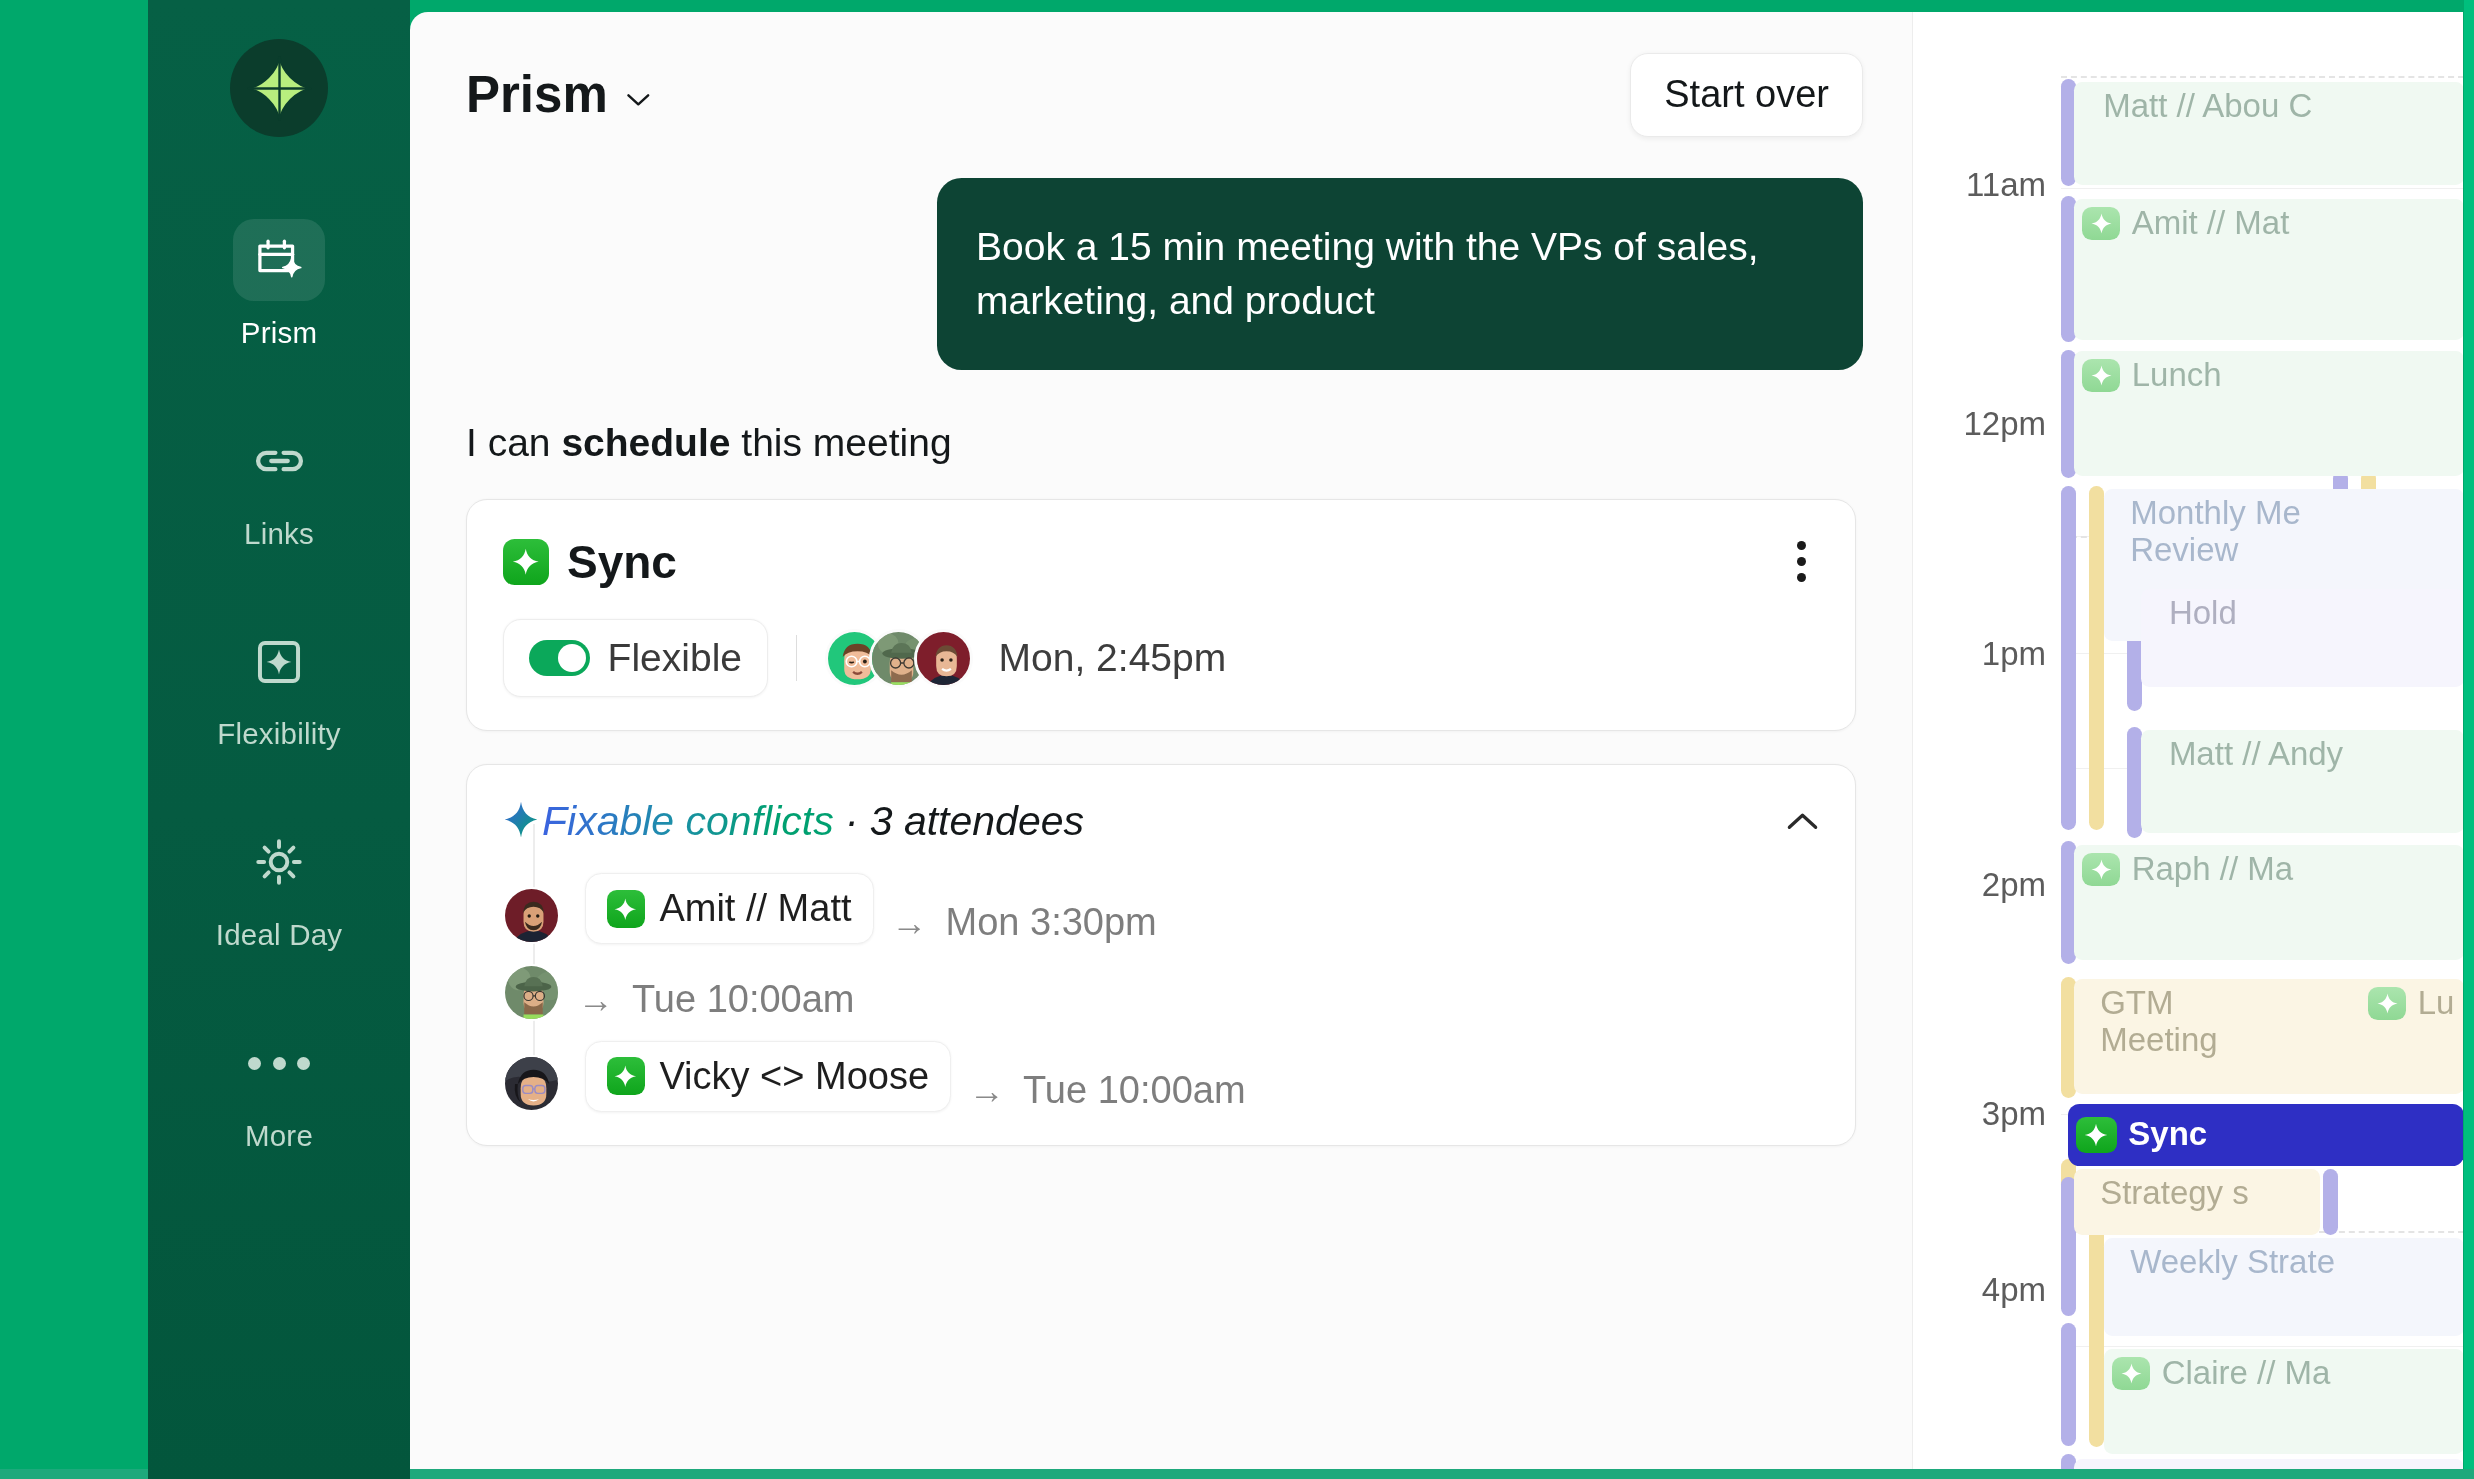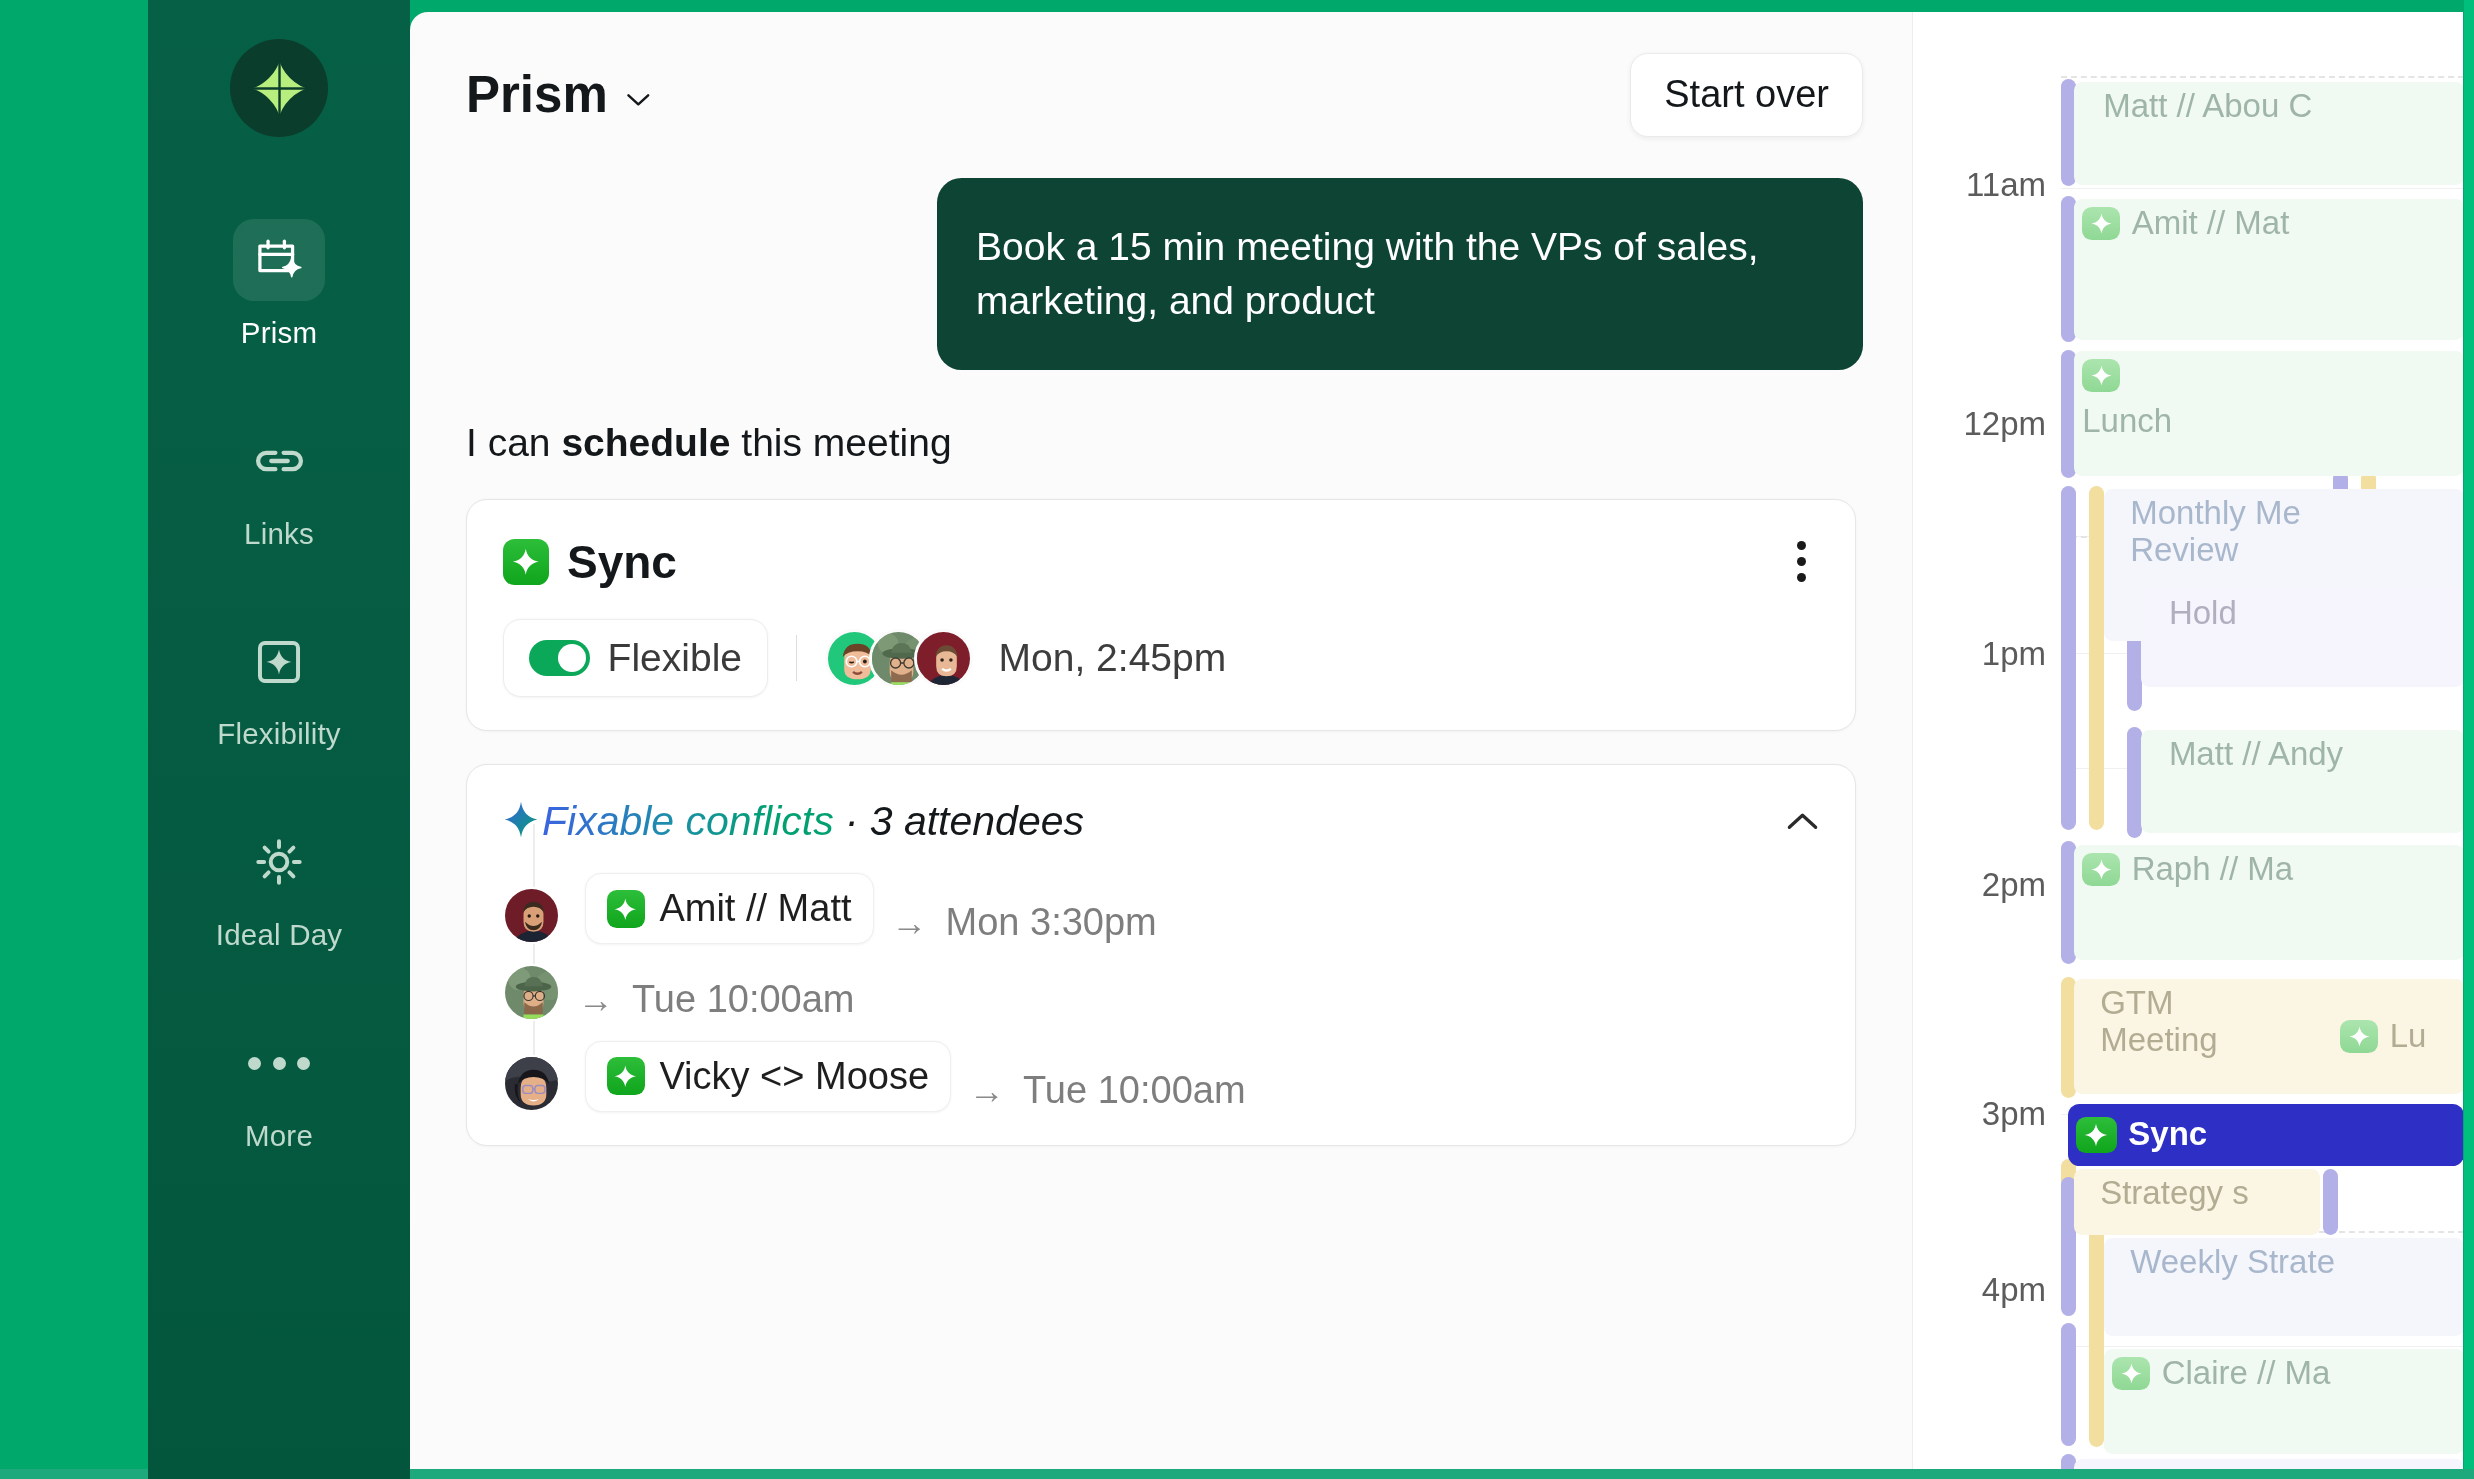--- a/index.html
+++ b/index.html
@@ -557,21 +557,21 @@
 
         <div class="ev green" style="left:13px; top:187px; right:0; height:141px;">
           <span class="chip-lt">
             <svg width="23" height="23" viewBox="0 0 24 24">
               <path d="M12 1.5 c1 6 4.5 9.5 10.5 10.5 c-6 1 -9.5 4.5 -10.5 10.5 c-1 -6 -4.5 -9.5 -10.5 -10.5 c6 -1 9.5 -4.5 10.5 -10.5 z" fill="#FFFFFF"></path>
             </svg>
           </span>
           <span class="txt" style="padding-left:0;">Amit // Mat</span>
         </div>
 
-        <div class="ev green" style="left:13px; top:339px; right:0; height:125px;flex-direction:column;">
+        <div class="ev green" style="left:13px; top:339px; right:0; height:125px;">
           <span class="chip-lt">
             <svg width="23" height="23" viewBox="0 0 24 24">
               <path d="M12 1.5 c1 6 4.5 9.5 10.5 10.5 c-6 1 -9.5 4.5 -10.5 10.5 c-1 -6 -4.5 -9.5 -10.5 -10.5 c6 -1 9.5 -4.5 10.5 -10.5 z" fill="#FFFFFF"></path>
             </svg>
           </span>
           <span class="txt" style="padding-left:0;">Lunch</span>
         </div>
 
         <div class="ev blue" style="left:43px; top:477px; right:0; height:152px;">
           <span class="txt" style="padding-left:18px;">Monthly Me
@@ -593,21 +593,21 @@
             </svg>
           </span>
           <span class="txt" style="padding-left:0;">Raph // Ma</span>
         </div>
 
         <div class="ev yellow" style="left:13px; top:967px; width:317px; height:115px;">
           <span class="txt" style="padding-left:18px;">GTM
 Meeting</span>
         </div>
 
-        <div class="ev yellow" style="left:271px; top:967px; right:0; height:115px;align-items:center;">
+        <div class="ev yellow" style="left:299px; top:967px; right:0; height:115px;">
           <span class="chip-lt">
             <svg width="23" height="23" viewBox="0 0 24 24">
               <path d="M12 1.5 c1 6 4.5 9.5 10.5 10.5 c-6 1 -9.5 4.5 -10.5 10.5 c-1 -6 -4.5 -9.5 -10.5 -10.5 c6 -1 9.5 -4.5 10.5 -10.5 z" fill="#FFFFFF"></path>
             </svg>
           </span>
           <span class="txt" style="padding-left:0;">Lu</span>
         </div>
 
         <div class="ev sel" style="left:6.6px; top:1092px; right:0; height:62px;">
           <span class="chip-dk">

